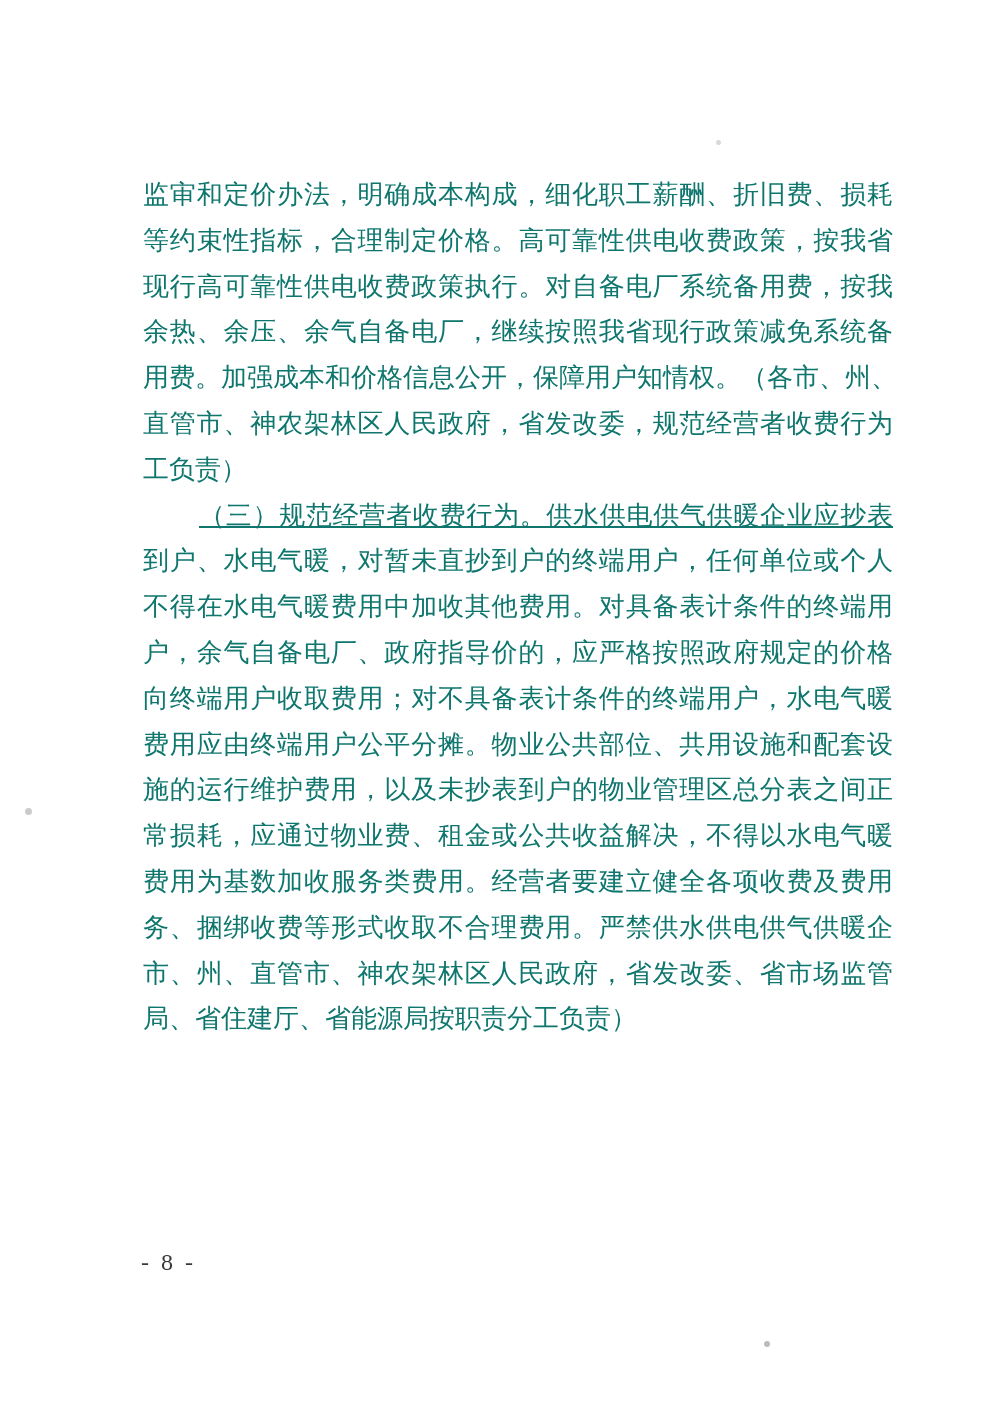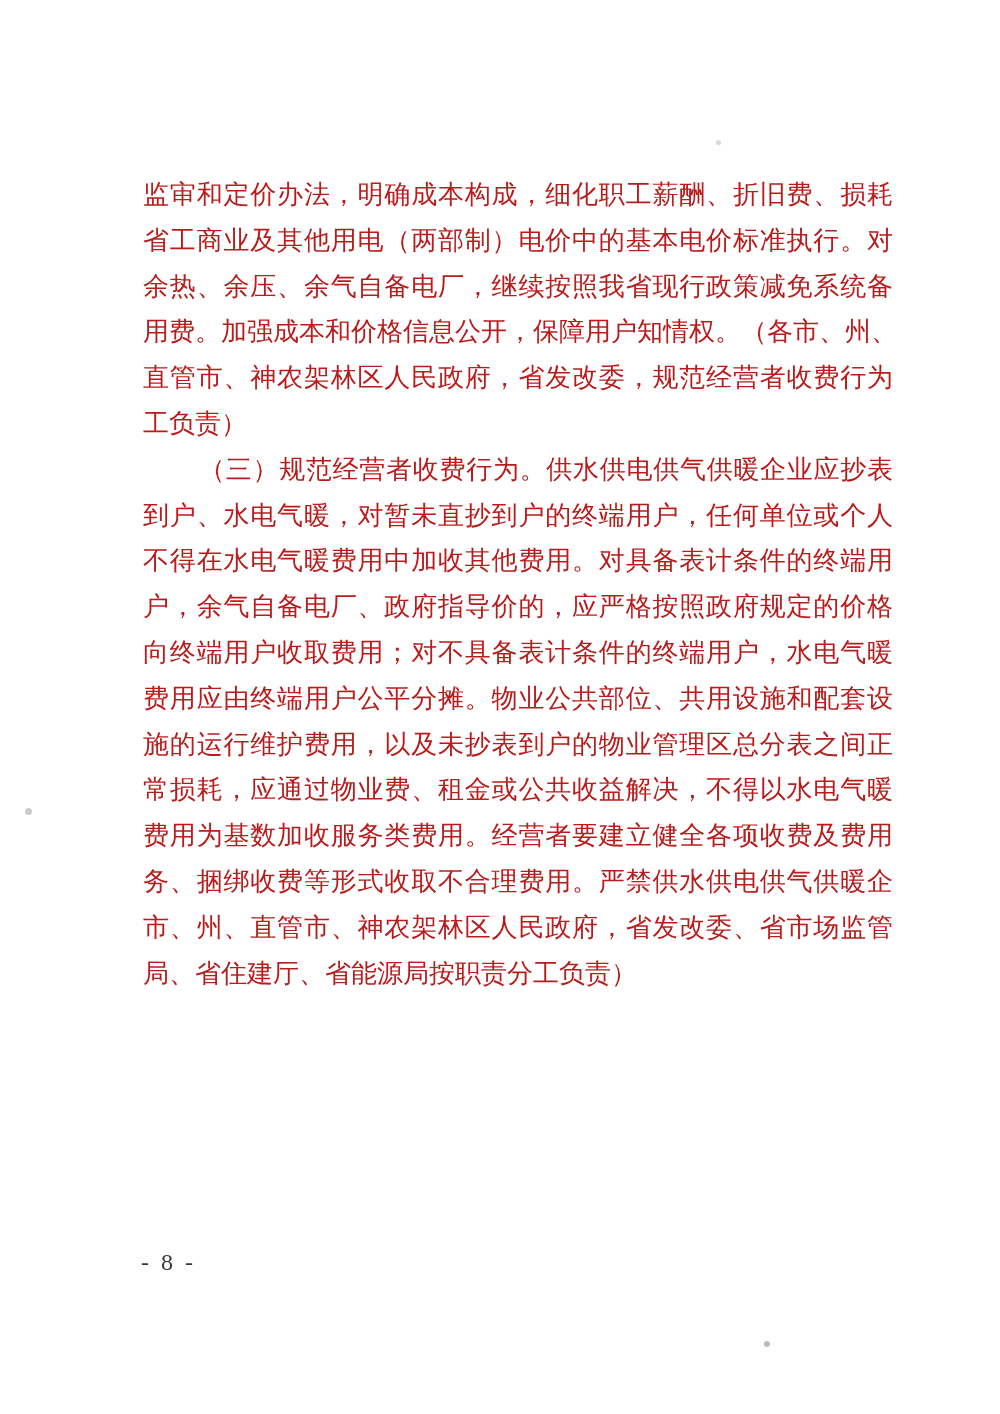--- a/index.html
+++ b/index.html
@@ -15,41 +15,42 @@
     overflow: hidden;
     font-family: "Liberation Serif", serif;
   }
   .doc-text {
     position: absolute;
     left: 143px;
     top: 172px;
     width: 750px;
     font-size: 26px;
     line-height: 45.8px;
-    color: #b91c1c;
+    color: #0f766e;
     letter-spacing: 0;
   }
   .paragraph {
     margin: 0;
     padding: 0;
   }
   .line {
     display: block;
     width: 100%;
     box-sizing: border-box;
     text-align: justify;
     text-align-last: justify;
     white-space: nowrap;
   }
   .line--end {
     text-align: left;
     text-align-last: left;
   }
   .line--indent {
     padding-left: 56px;
+    text-decoration: underline;
   }
   .page-number {
     position: absolute;
     left: 141px;
     top: 1248px;
     font-size: 24px;
     line-height: 28px;
     color: #3a3a3a;
     letter-spacing: 3px;
     font-family: "Liberation Serif", serif;
@@ -64,21 +65,22 @@
 </style>
 </head>
 <body>
 
 <div class="page">
 
   <div class="doc-text">
 
     <div class="paragraph">
       <span class="line">监审和定价办法，明确成本构成，细化职工薪酬、折旧费、损耗</span>
-      <span class="line">省工商业及其他用电（两部制）电价中的基本电价标准执行。对</span>
+      <span class="line">等约束性指标，合理制定价格。高可靠性供电收费政策，按我省</span>
+      <span class="line">现行高可靠性供电收费政策执行。对自备电厂系统备用费，按我</span>
       <span class="line">余热、余压、余气自备电厂，继续按照我省现行政策减免系统备</span>
       <span class="line">用费。加强成本和价格信息公开，保障用户知情权。（各市、州、</span>
       <span class="line">直管市、神农架林区人民政府，省发改委，规范经营者收费行为</span>
       <span class="line line--end">工负责）</span>
     </div>
 
     <div class="paragraph">
       <span class="line line--indent">（三）规范经营者收费行为。供水供电供气供暖企业应抄表</span>
       <span class="line">到户、水电气暖，对暂未直抄到户的终端用户，任何单位或个人</span>
       <span class="line">不得在水电气暖费用中加收其他费用。对具备表计条件的终端用</span>

